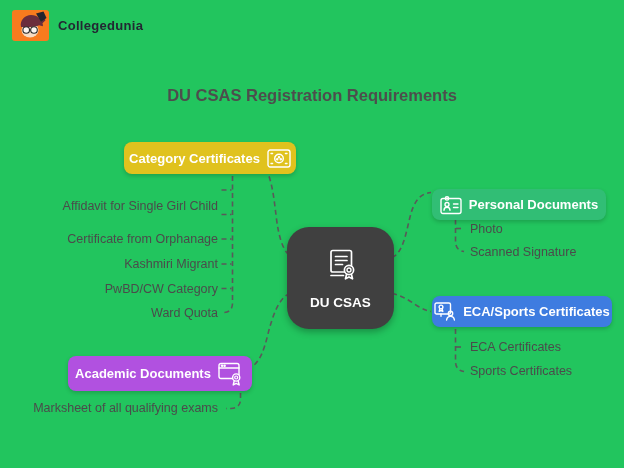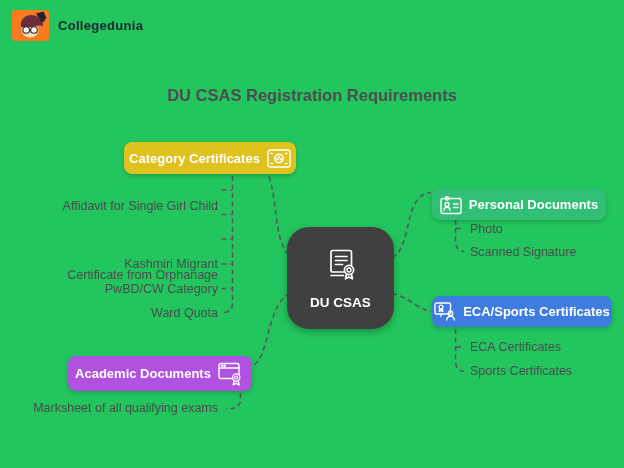--- a/index.html
+++ b/index.html
@@ -93,21 +93,21 @@
     position: absolute;
     z-index: 2;
     font-size: 12.5px;
     color: #4B4B4B;
     white-space: nowrap;
     line-height: 16px;
   }
   .item--right { right: 406px; text-align: right; }
   .item--left  { left: 470px;  text-align: right; }
 
-  .i-cat-0 { top: 182px; } .i-cat-1 { top: 198px; } .i-cat-2 { top: 231px; margin-top: 36px; }
+  .i-cat-0 { top: 182px; } .i-cat-1 { top: 198px; } .i-cat-2 { top: 231px; }
   .i-cat-3 { top: 256px; } .i-cat-4 { top: 281px; } .i-cat-5 { top: 305px; margin-left: 36px; }
   .i-per-0 { top: 221px; } .i-per-1 { top: 244px; }
   .i-eca-0 { top: 339px; } .i-eca-1 { top: 363px; }
   .i-aca-0 { top: 400px; }
 </style>
 </head>
 <body>
 
 <div class="canvas">
 

